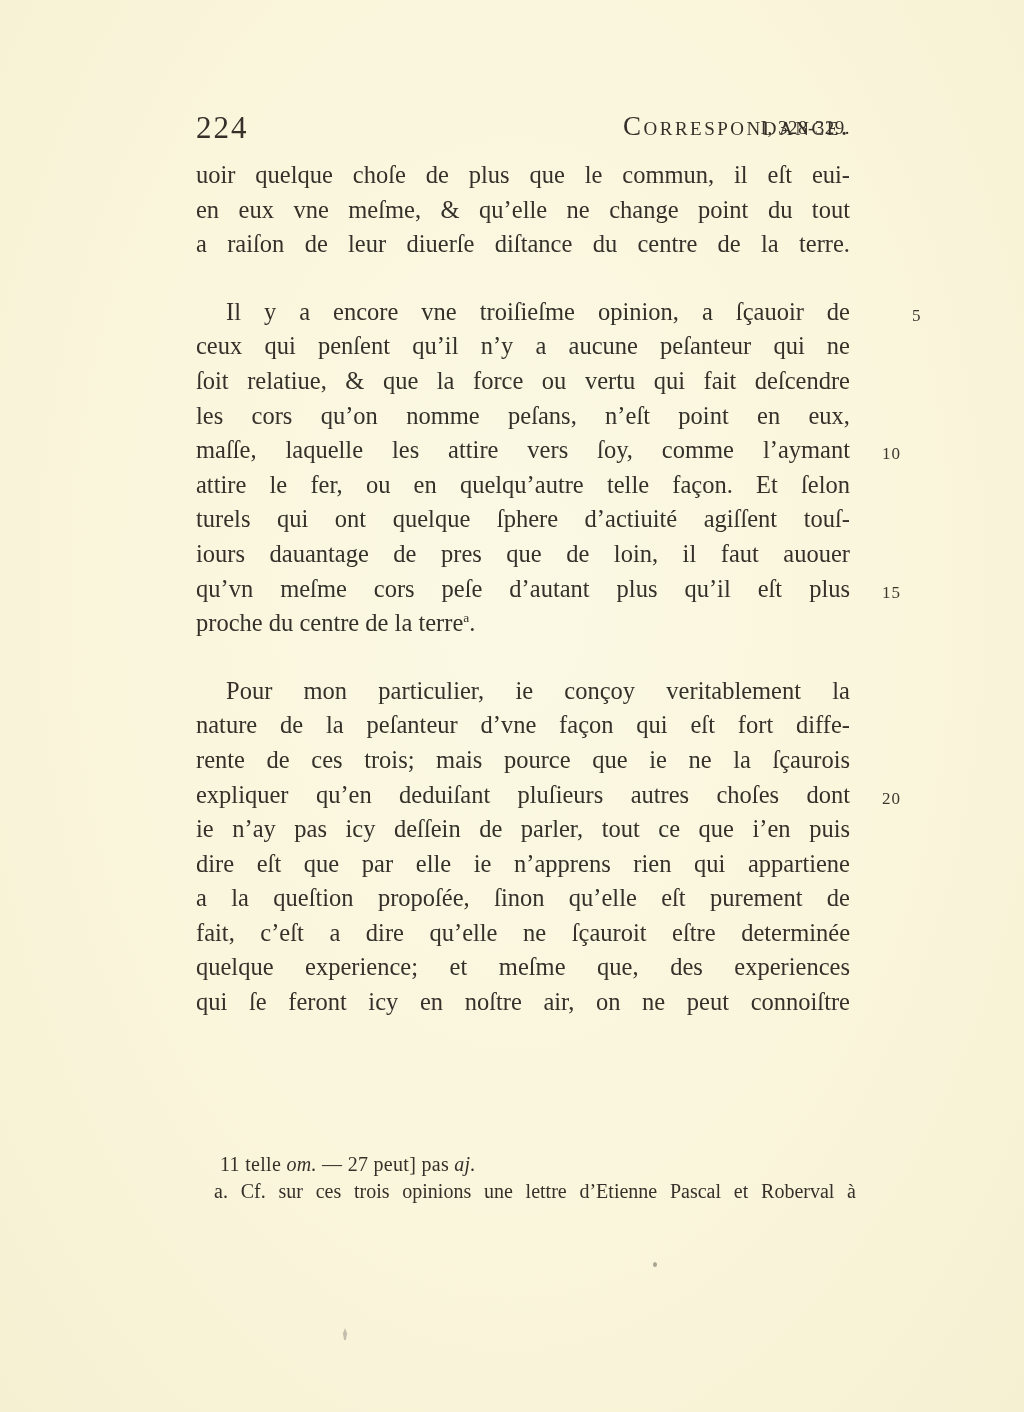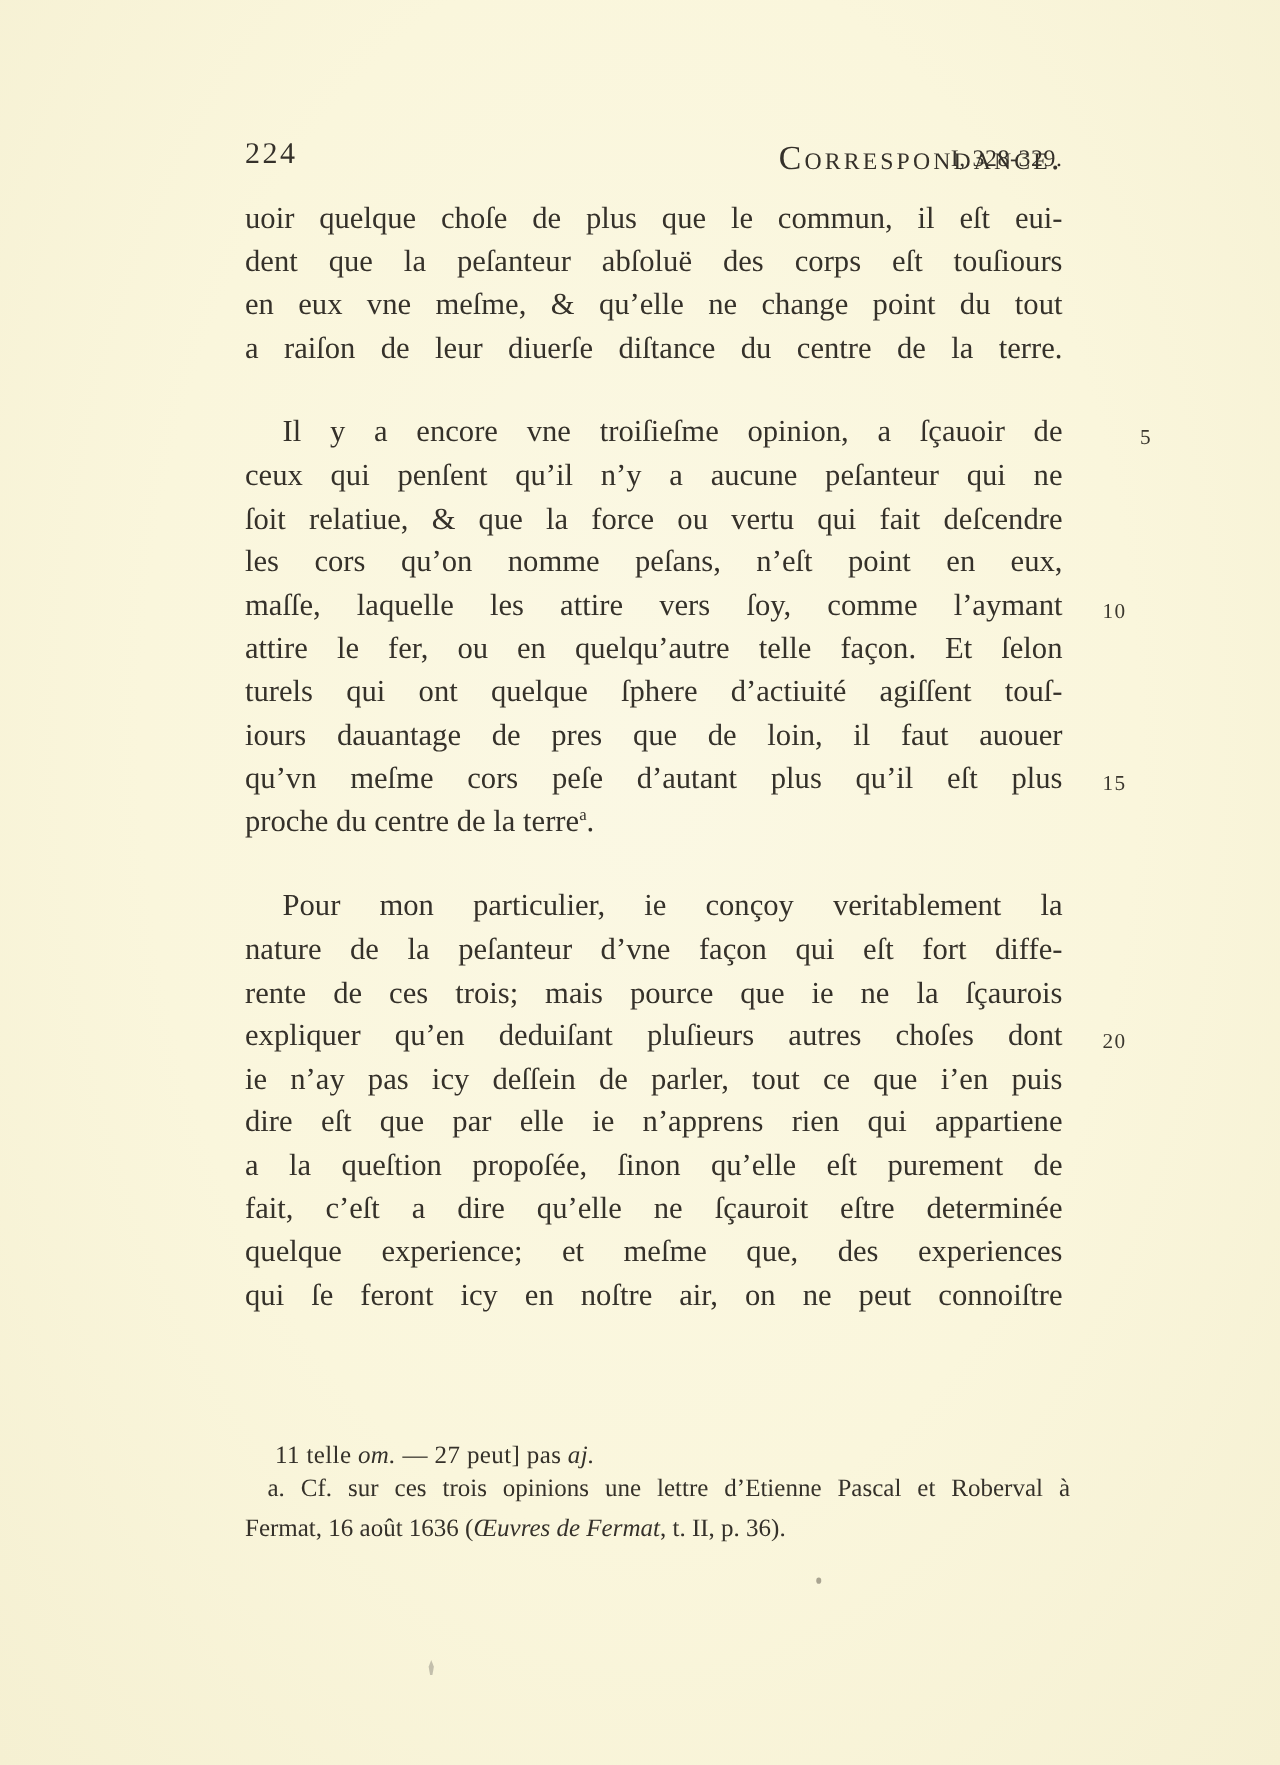--- a/index.html
+++ b/index.html
@@ -19,21 +19,21 @@
     position: absolute;
     left: 196px;
     top: 110px;
     width: 654px;
     height: 34px;
   }
   .page-number {
     position: absolute;
     left: 0;
     top: 0;
-    font-size: 24px;
+    font-size: 31px;
     letter-spacing: 2px;
   }
   .running-title {
     position: absolute;
     left: 0;
     right: 0;
     top: 1px;
     text-align: right;
     font-variant: small-caps;
     font-size: 27px;
@@ -123,21 +123,20 @@
 
   <div class="header-row">
     <span class="page-number">224</span>
     <span class="running-title">Correspondance.</span>
     <span class="reference">I, 328-329.</span>
   </div>
 
   <div class="body-text">
       <div class="paragraph">
         <div class="text-line">uoir quelque choſe de plus que le commun, il eſt eui-</div>
-        <div class="text-line">dent que la peſanteur abſoluë des corps eſt touſiours</div>
         <div class="text-line">en eux vne meſme, &amp; qu’elle ne change point du tout</div>
         <div class="text-line">a raiſon de leur diuerſe diſtance du centre de la terre.</div>
       </div>
       <div class="paragraph indent">
         <div class="text-line">Il y a encore vne troiſieſme opinion, a ſçauoir de<span class="line-number">5</span></div>
         <div class="text-line">ceux qui penſent qu’il n’y a aucune peſanteur qui ne</div>
         <div class="text-line">ſoit relatiue, &amp; que la force ou vertu qui fait deſcendre</div>
         <div class="text-line">les cors qu’on nomme peſans, n’eſt point en eux,</div>
         <div class="text-line">maſſe, laquelle les attire vers ſoy, comme l’aymant<span class="line-number">10</span></div>
         <div class="text-line">attire le fer, ou en quelqu’autre telle façon. Et ſelon</div>
@@ -157,19 +156,18 @@
         <div class="text-line">fait, c’eſt a dire qu’elle ne ſçauroit eſtre determinée</div>
         <div class="text-line">quelque experience; et meſme que, des experiences</div>
         <div class="text-line">qui ſe feront icy en noſtre air, on ne peut connoiſtre</div>
       </div>
     </div>
 
   <div class="variants-note"><span>11 telle </span><i>om.</i><span> — 27 peut] pas </span><i>aj.</i></div>
 
   <div class="footnote">
       <div class="text-line">a. Cf. sur ces trois opinions une lettre d’Etienne Pascal et Roberval à</div>
-      <div class="text-line line-last"><span>Fermat, 16 août 1636 (</span><i>Œuvres de Fermat</i><span>, t. II, p. 36).</span></div>
     </div>
 
   <div class="speck-dot"></div>
   <div class="speck-mark"></div>
 
 </div>
 
 </body></html>

